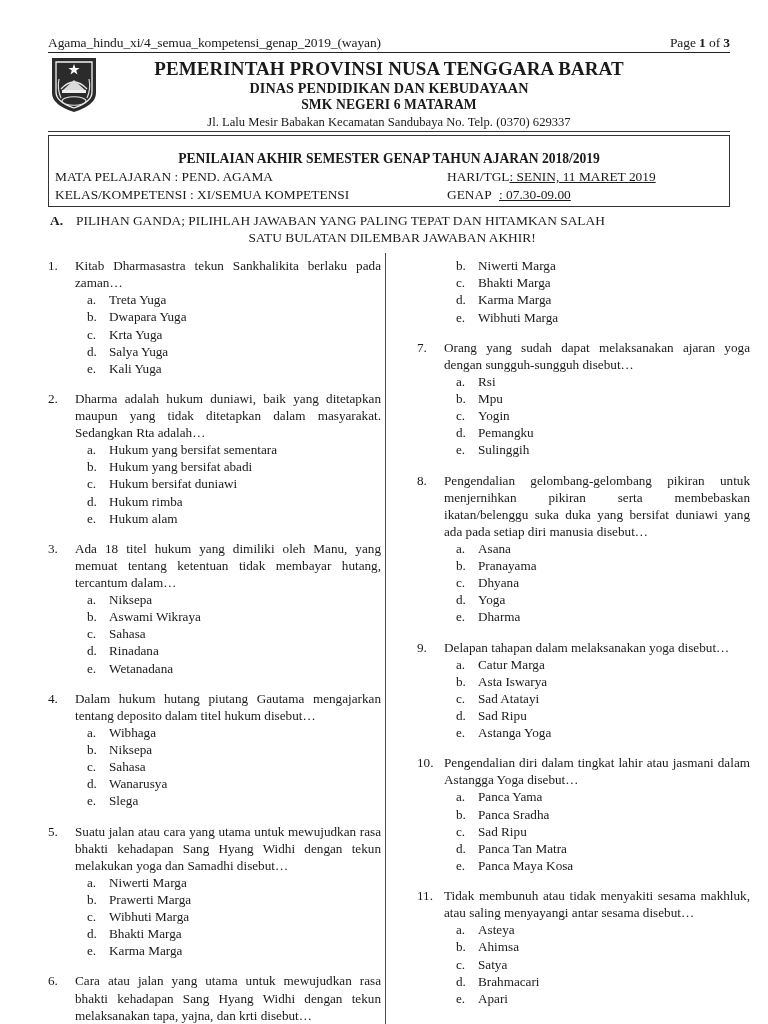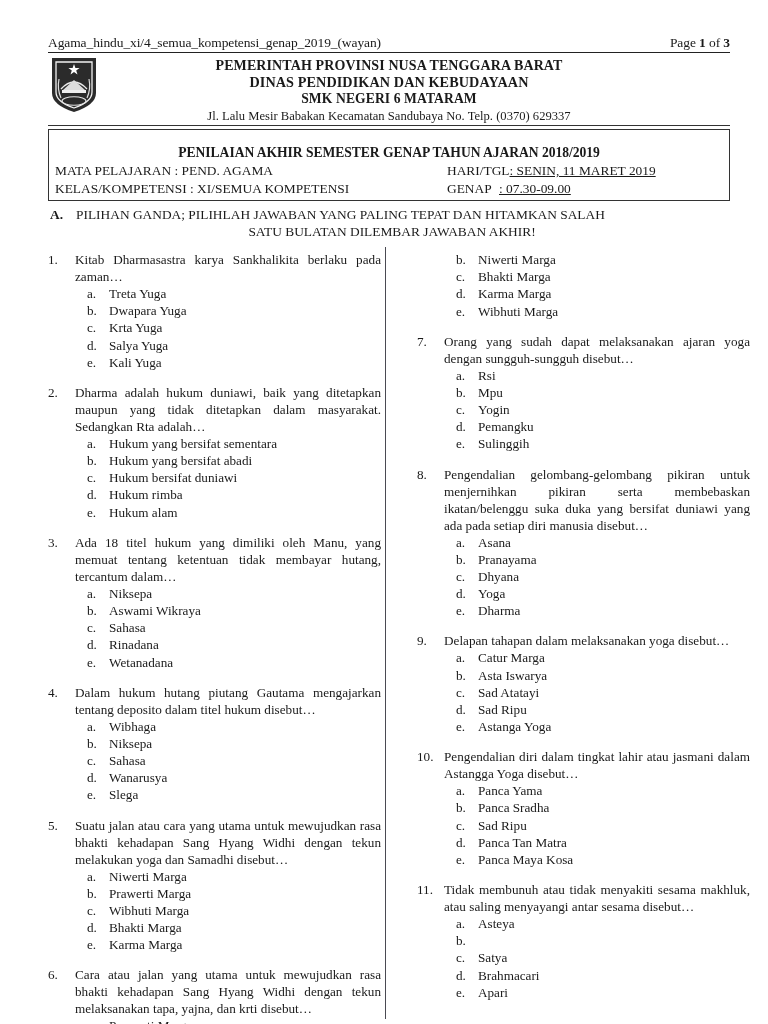--- a/index.html
+++ b/index.html
@@ -54,21 +54,21 @@
     width: 48px;
     height: 56px;
   }
   .letterhead .l1,
   .letterhead .l2,
   .letterhead .l3 {
     font-weight: bold;
     letter-spacing: 0.1px;
     line-height: 1.22;
   }
-  .letterhead .l1 { font-size: 14px; }
+  .letterhead .l1 { font-size: 19px; }
   .letterhead .l2 { font-size: 14.2px; }
   .letterhead .l3 { font-size: 13.6px; }
   .letterhead .addr {
     font-size: 12.6px;
     line-height: 1.3;
     padding-bottom: 1px;
   }
   .rule-thick {
     border-bottom: 1.4px solid #333;
     margin-top: 0px;
@@ -228,21 +228,21 @@
       <span class="ln2">SATU BULATAN DILEMBAR JAWABAN AKHIR!</span>
     </span>
   </div>
 
   <div class="columns">
     <div class="col-divider"></div>
     <div class="col col-left" id="col-left">
         <div class="q">
           <span class="num">1.</span>
           <div class="body">
-            <p class="stem">Kitab Dharmasastra karya Sankhalikita berlaku pada zaman…</p>
+            <p class="stem">Kitab Dharmasastra tekun Sankhalikita berlaku pada zaman…</p>
             <ul class="opts">
               <li>
                 <span class="ltr">a.</span>
                 <span class="val">Treta Yuga</span>
               </li>
               <li>
                 <span class="ltr">b.</span>
                 <span class="val">Dwapara Yuga</span>
               </li>
               <li>
@@ -522,20 +522,21 @@
           <span class="num">11.</span>
           <div class="body">
             <p class="stem">Tidak membunuh atau tidak menyakiti sesama makhluk, atau saling menyayangi antar sesama disebut…</p>
             <ul class="opts">
               <li>
                 <span class="ltr">a.</span>
                 <span class="val">Asteya</span>
               </li>
               <li>
                 <span class="ltr">b.</span>
+                <span class="val">Ahimsa</span>
               </li>
               <li>
                 <span class="ltr">c.</span>
                 <span class="val">Satya</span>
               </li>
               <li>
                 <span class="ltr">d.</span>
                 <span class="val">Brahmacari</span>
               </li>
               <li>

